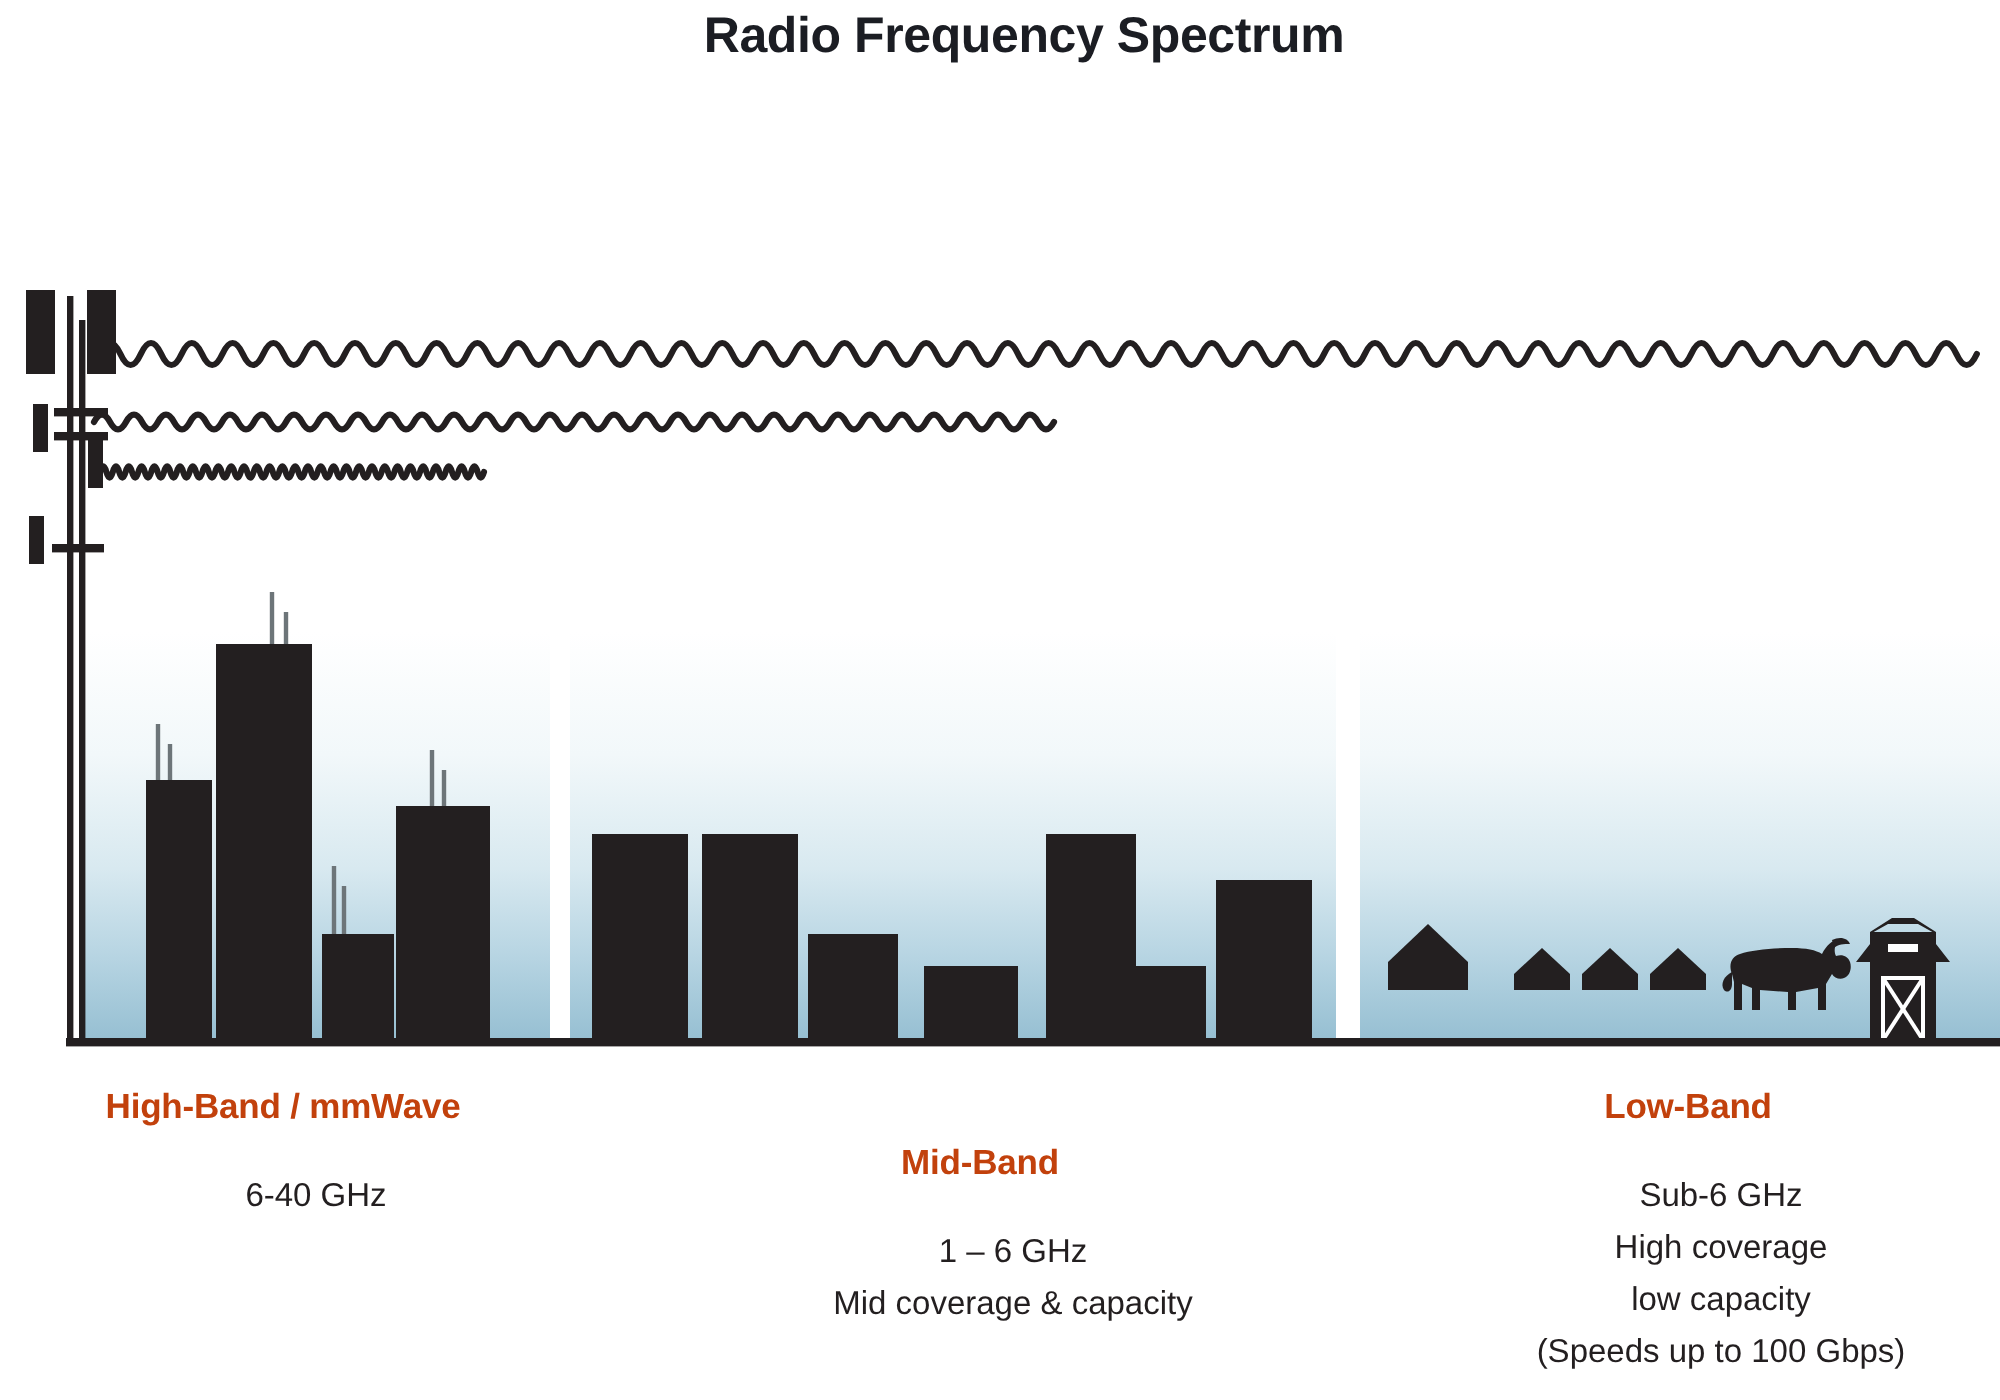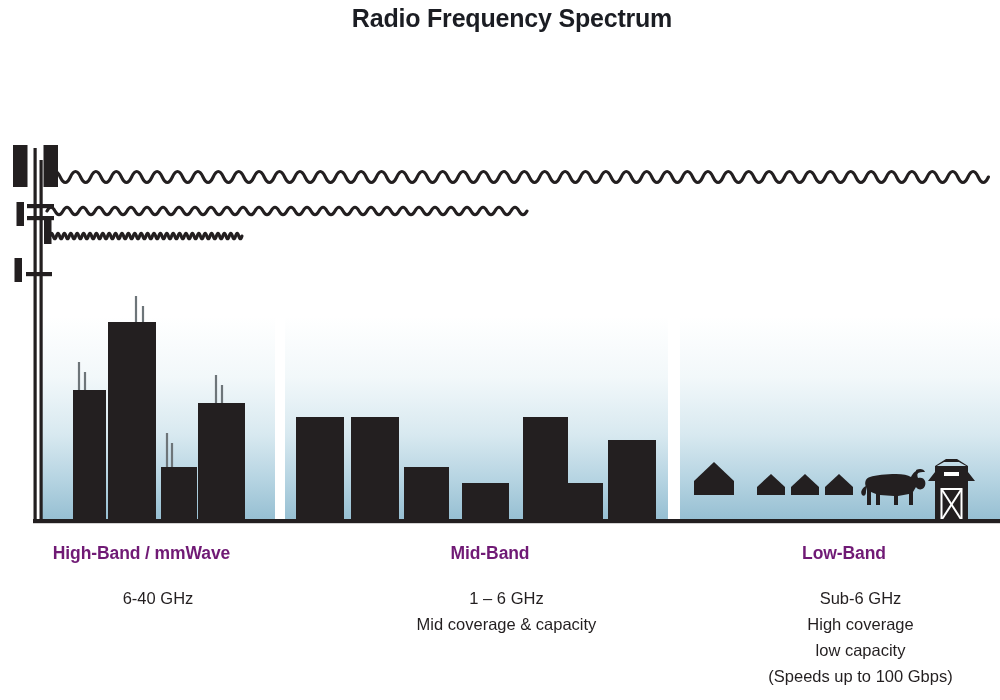--- a/index.html
+++ b/index.html
@@ -51,27 +51,27 @@
     top: 543px;
     width: 1000px;
     height: 157px;
   }
   .col {
     position: absolute;
     top: 0;
     text-align: center;
   }
   .col-high { left: 0px;   width: 283px; }
-  .col-mid  { left: 330px; width: 320px; }
+  .col-mid  { left: 330px; width: 320px; margin-top: 28px; }
   .col-low  { left: 684px; width: 320px; }
 
   .band-name {
     font-size: 17.5px;
     font-weight: bold;
-    color: #701a75;
+    color: #c2410c;
     letter-spacing: -0.1px;
     margin-bottom: 21px;
     white-space: nowrap;
   }
   .band-desc {
     font-size: 16.5px;
     line-height: 26px;
     color: #231f20;
     font-weight: 400;
     padding-left: 33px;

